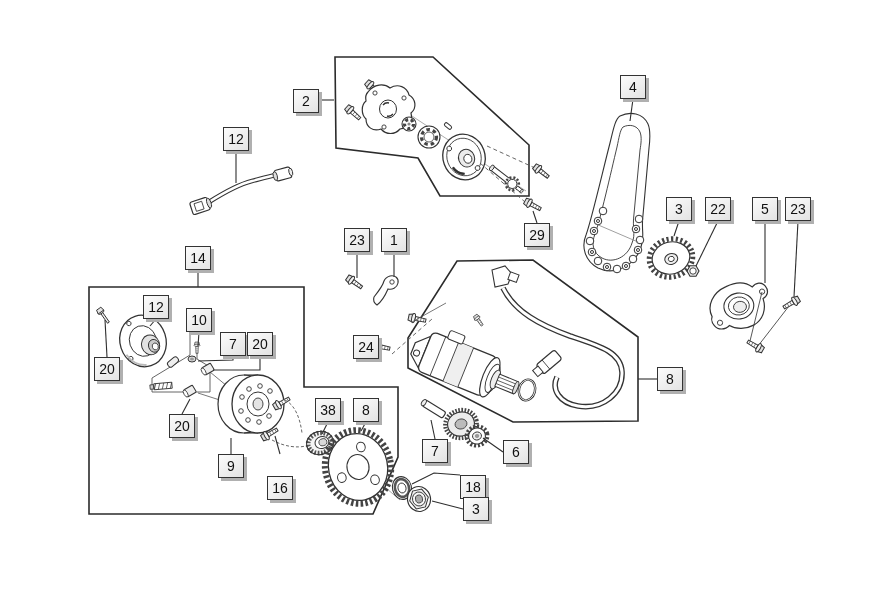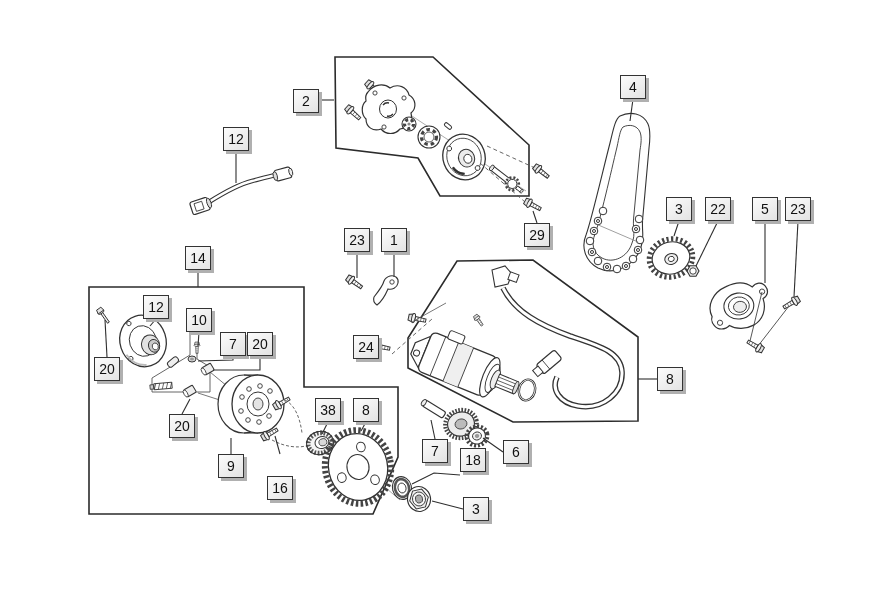--- a/index.html
+++ b/index.html
@@ -373,16 +373,16 @@
   <div class="callout" style="left:186px;top:308px">10</div>
   <div class="callout" style="left:220px;top:332px">7</div>
   <div class="callout" style="left:247px;top:332px">20</div>
   <div class="callout" style="left:169px;top:414px">20</div>
   <div class="callout" style="left:218px;top:454px">9</div>
   <div class="callout" style="left:267px;top:476px">16</div>
   <div class="callout" style="left:315px;top:398px">38</div>
   <div class="callout" style="left:353px;top:398px">8</div>
   <div class="callout" style="left:422px;top:439px">7</div>
   <div class="callout" style="left:503px;top:440px">6</div>
-  <div class="callout" style="left:460px;top:448px">18</div>
+  <div class="callout" style="left:460px;top:475px">18</div>
   <div class="callout" style="left:463px;top:497px">3</div>
 
 </div>
 
 </body></html>

